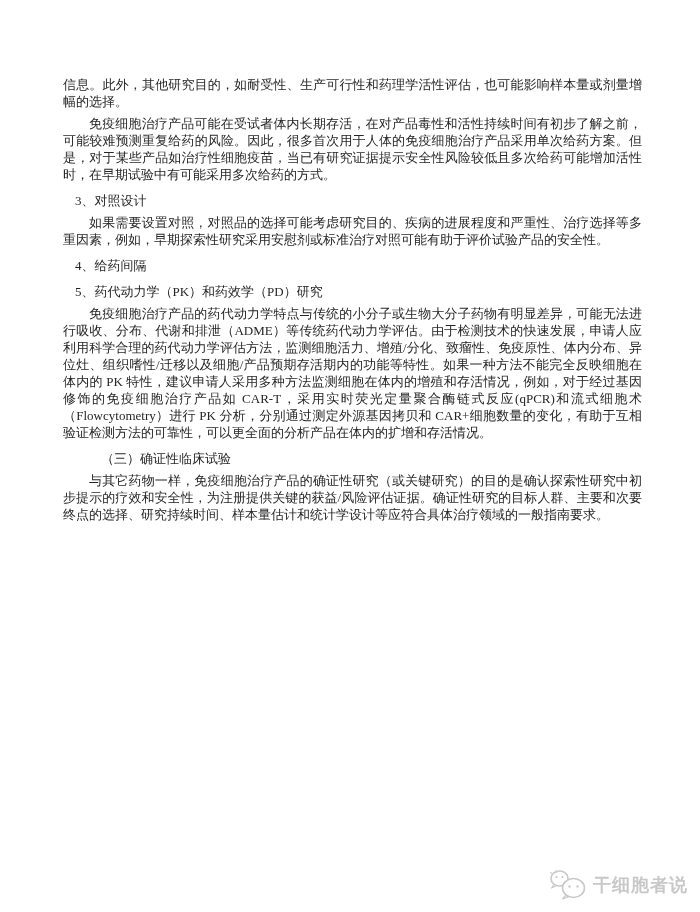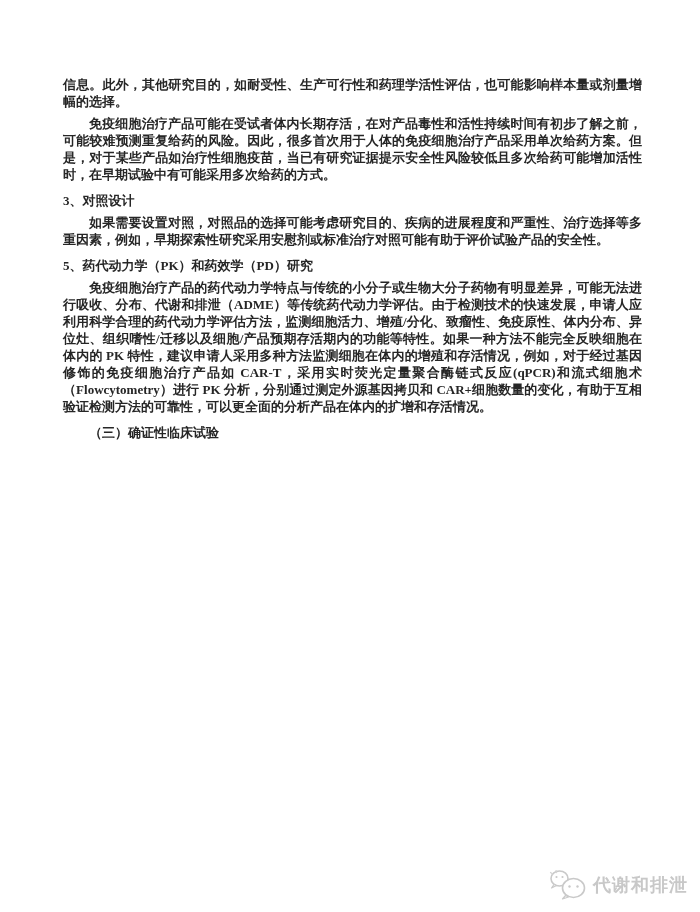--- a/index.html
+++ b/index.html
@@ -21,29 +21,28 @@
     left: 63px;
     top: 71px;
     width: 579px;
     text-align: justify;
     font-size: 13px;
     line-height: 17px;
   }
   .para {
     margin: 5px 0;
     text-indent: 2em;
-    font-weight: bold;
   }
   .para.no-indent {
     text-indent: 0;
   }
   .heading {
     font-size: 13px;
-    font-weight: bold;
-    margin: 9px 0 4px 0;
+    font-weight: normal;
+    margin: 9px 0 4px 12px;
     text-indent: 0;
   }
   .heading.indented {
     text-indent: 2em;
   }
   .watermark {
     position: absolute;
     right: 12px;
     bottom: 11px;
     display: flex;
@@ -63,38 +62,40 @@
 </style>
 </head>
 <body>
 
 <div class="page">
   <div class="content">
     <p class="para no-indent">信息。此外，其他研究目的，如耐受性、生产可行性和药理学活性评估，也可能影响样本量或剂量增幅的选择。</p>
     <p class="para">免疫细胞治疗产品可能在受试者体内长期存活，在对产品毒性和活性持续时间有初步了解之前，可能较难预测重复给药的风险。因此，很多首次用于人体的免疫细胞治疗产品采用单次给药方案。但是，对于某些产品如治疗性细胞疫苗，当已有研究证据提示安全性风险较低且多次给药可能增加活性时，在早期试验中有可能采用多次给药的方式。</p>
     <h3 class="heading">3、对照设计</h3>
     <p class="para">如果需要设置对照，对照品的选择可能考虑研究目的、疾病的进展程度和严重性、治疗选择等多重因素，例如，早期探索性研究采用安慰剂或标准治疗对照可能有助于评价试验产品的安全性。</p>
+    <h3 class="heading">4、给药间隔</h3>
     <h3 class="heading">5、药代动力学（PK）和药效学（PD）研究</h3>
     <p class="para">免疫细胞治疗产品的药代动力学特点与传统的小分子或生物大分子药物有明显差异，可能无法进行吸收、分布、代谢和排泄（ADME）等传统药代动力学评估。由于检测技术的快速发展，申请人应利用科学合理的药代动力学评估方法，监测细胞活力、增殖/分化、致瘤性、免疫原性、体内分布、异位灶、组织嗜性/迁移以及细胞/产品预期存活期内的功能等特性。如果一种方法不能完全反映细胞在体内的 PK 特性，建议申请人采用多种方法监测细胞在体内的增殖和存活情况，例如，对于经过基因修饰的免疫细胞治疗产品如 CAR-T，采用实时荧光定量聚合酶链式反应(qPCR)和流式细胞术（Flowcytometry）进行 PK 分析，分别通过测定外源基因拷贝和 CAR+细胞数量的变化，有助于互相验证检测方法的可靠性，可以更全面的分析产品在体内的扩增和存活情况。</p>
     <h3 class="heading indented">（三）确证性临床试验</h3>
+    <p class="para">与其它药物一样，免疫细胞治疗产品的确证性研究（或关键研究）的目的是确认探索性研究中初步提示的疗效和安全性，为注册提供关键的获益/风险评估证据。确证性研究的目标人群、主要和次要终点的选择、研究持续时间、样本量估计和统计学设计等应符合具体治疗领域的一般指南要求。</p>
   </div>
 
   <div class="watermark">
     <span class="wm-icon">
       <svg width="40" height="32" viewBox="0 0 40 32" xmlns="http://www.w3.org/2000/svg">
 
         <ellipse cx="11.5" cy="9.5" rx="8.5" ry="7.5" fill="#ffffff" stroke="#c9c9c9" stroke-width="1.6"></ellipse>
         <path d="M6 15.5 L3.5 19 L8.5 16.5 Z" fill="#ffffff" stroke="#c9c9c9" stroke-width="1.2" stroke-linejoin="round"></path>
         <circle cx="8.5" cy="8" r="1.1" fill="#c9c9c9"></circle>
         <circle cx="14.5" cy="8" r="1.1" fill="#c9c9c9"></circle>
 
         <path d="M2.5 3.5 L4.5 5" stroke="#d4d4d4" stroke-width="1.2" stroke-linecap="round"></path>
         <path d="M8 1.5 L8.6 3.6" stroke="#d4d4d4" stroke-width="1.2" stroke-linecap="round"></path>
 
         <ellipse cx="25.5" cy="19" rx="11" ry="9.5" fill="#ffffff" stroke="#c9c9c9" stroke-width="1.6"></ellipse>
         <path d="M17.5 26.5 L14.5 30 L20.5 28 Z" fill="#ffffff" stroke="#c9c9c9" stroke-width="1.2" stroke-linejoin="round"></path>
         <circle cx="21.5" cy="17.5" r="1.2" fill="#c9c9c9"></circle>
         <circle cx="29.5" cy="17.5" r="1.2" fill="#c9c9c9"></circle>
       </svg>
     </span>
-    <span>代谢和排泄</span>
+    <span>干细胞者说</span>
   </div>
 </div>
 
 </body></html>

